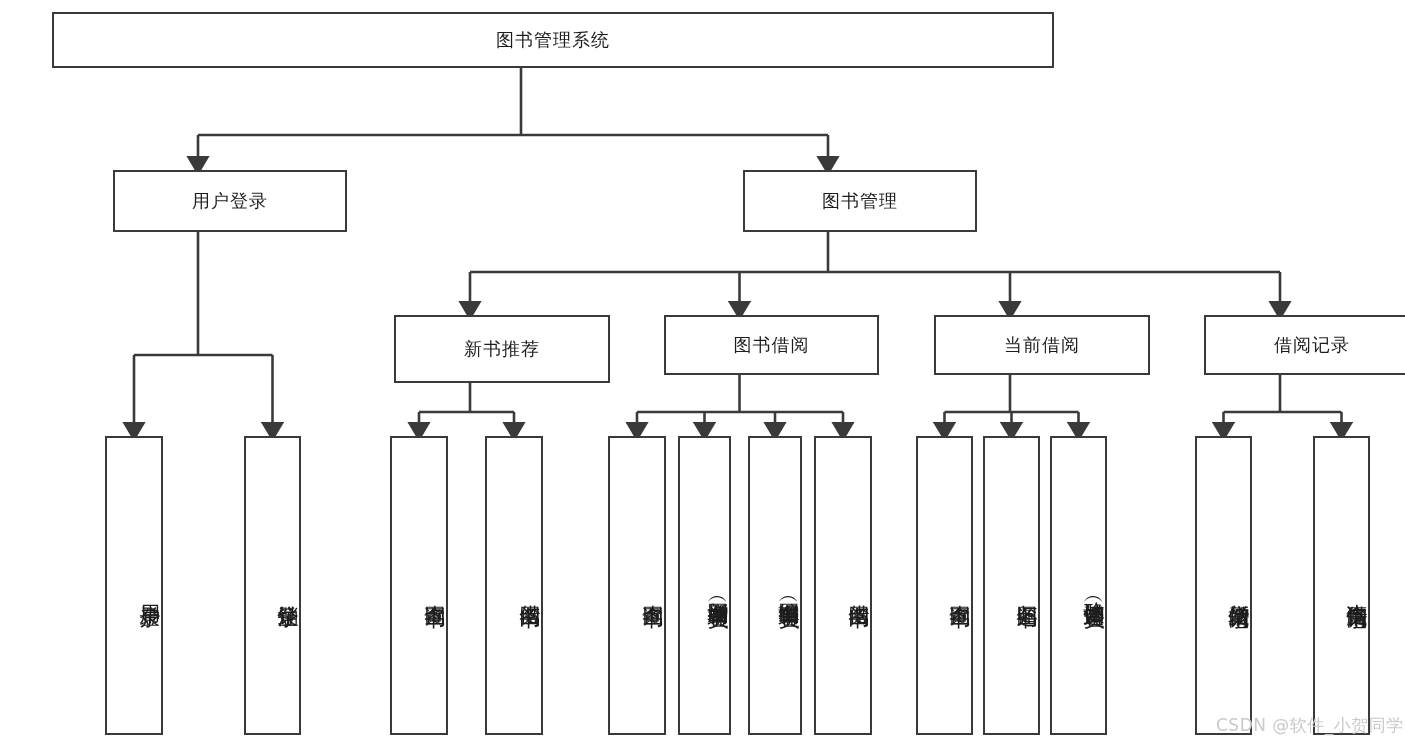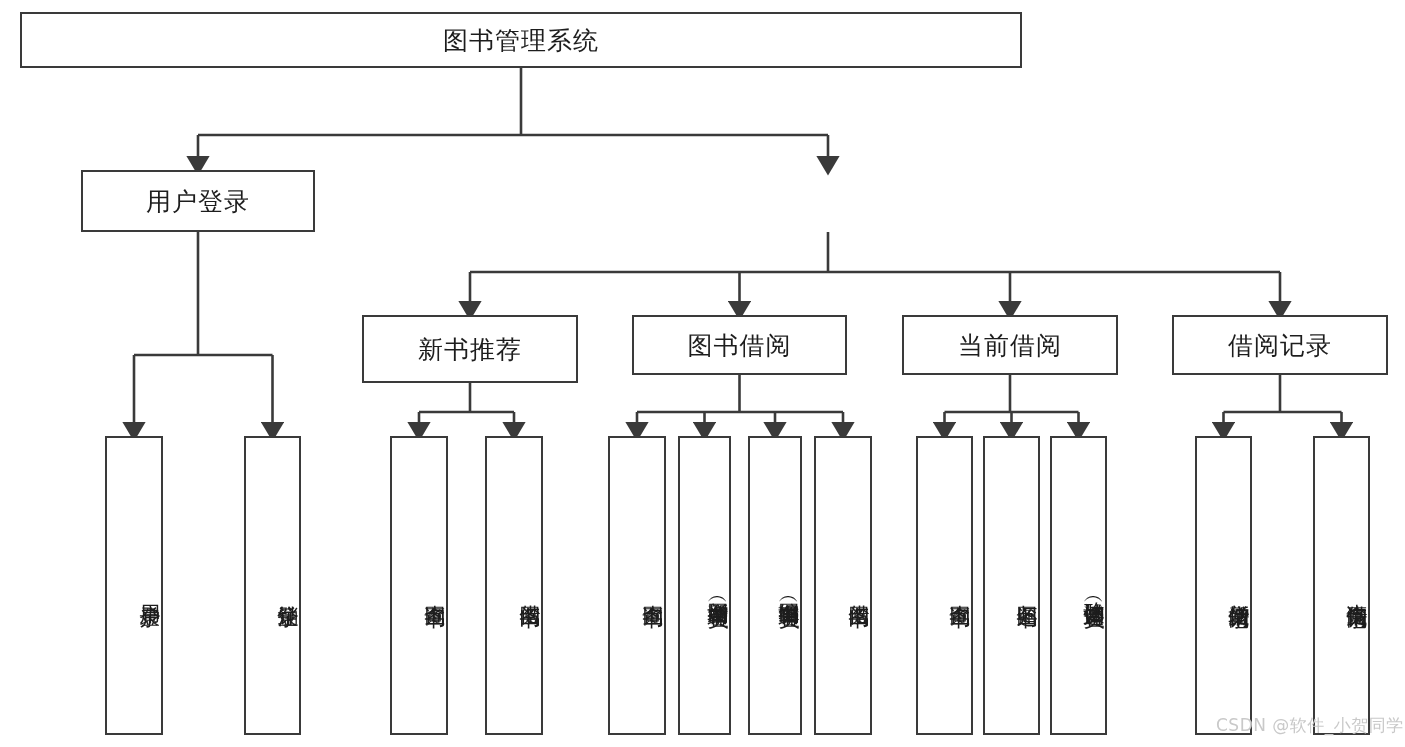--- a/index.html
+++ b/index.html
@@ -29,22 +29,23 @@
     position: absolute;
     box-sizing: border-box;
     background: #ffffff;
     border: 2px solid #3a3a3a;
     display: flex;
     align-items: center;
     justify-content: center;
     color: #1d1d1d;
   }
   .node.h {
-    font-size: 25px;
+    font-size: 18px;
     letter-spacing: 1px;
+    margin-left: 32px;
   }
   .node.v {
     writing-mode: vertical-rl;
     text-orientation: upright;
     font-size: 21px;
     align-items: flex-start;
     justify-content: center;
     padding-top: 8px;
     line-height: 1.06;
     letter-spacing: 1px;
@@ -110,20 +111,23 @@
       </g>
   </svg>
 
   <div class="node h" id="n-root" style="left: 20px; top: 12px; width: 1002px; height: 56px;">
       <span>图书管理系统</span>
     </div>
 
   <div class="node h" id="n-l2-0" style="left: 81px; top: 170px; width: 234px; height: 62px;">
       <span>用户登录</span>
     </div>
+  <div class="node h" id="n-l2-1" style="left: 711px; top: 170px; width: 234px; height: 62px;">
+      <span>图书管理</span>
+    </div>
 
   <div class="node h" id="n-l3-0" style="left: 362px; top: 315px; width: 216px; height: 68px;">
       <span>新书推荐</span>
     </div>
   <div class="node h" id="n-l3-1" style="left: 632px; top: 315px; width: 215px; height: 60px;">
       <span>图书借阅</span>
     </div>
   <div class="node h" id="n-l3-2" style="left: 902px; top: 315px; width: 216px; height: 60px;">
       <span>当前借阅</span>
     </div>

